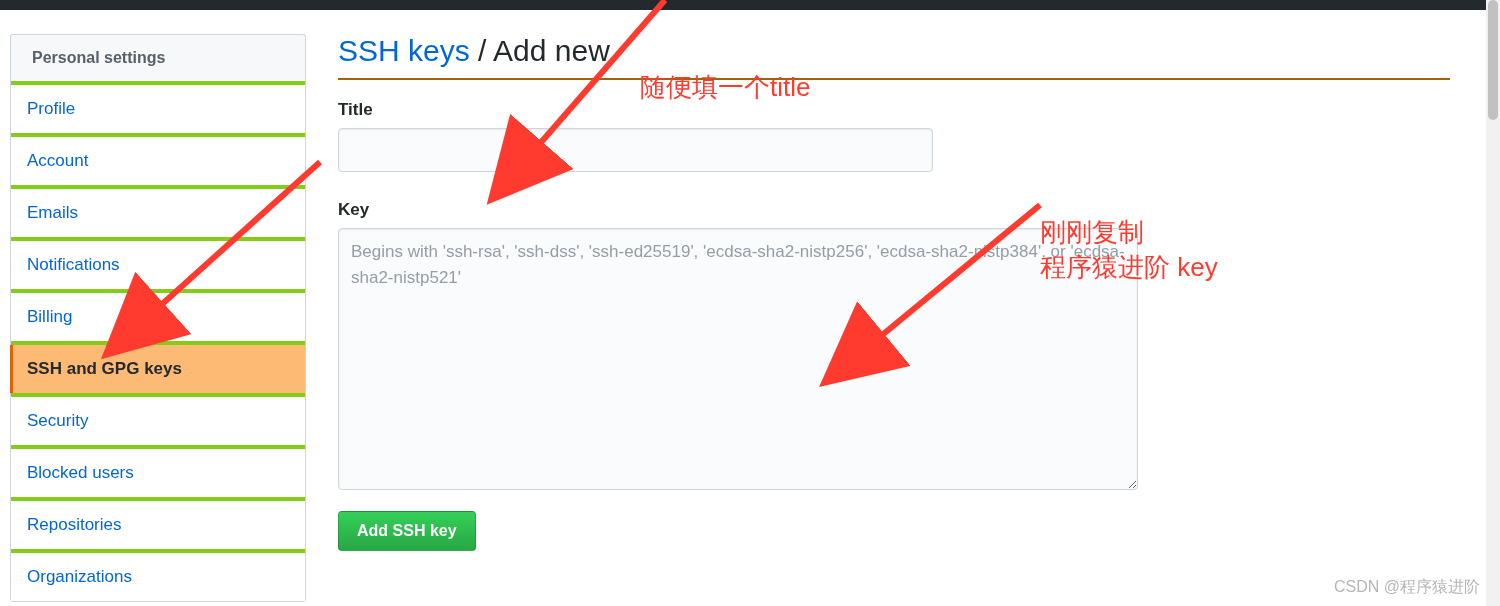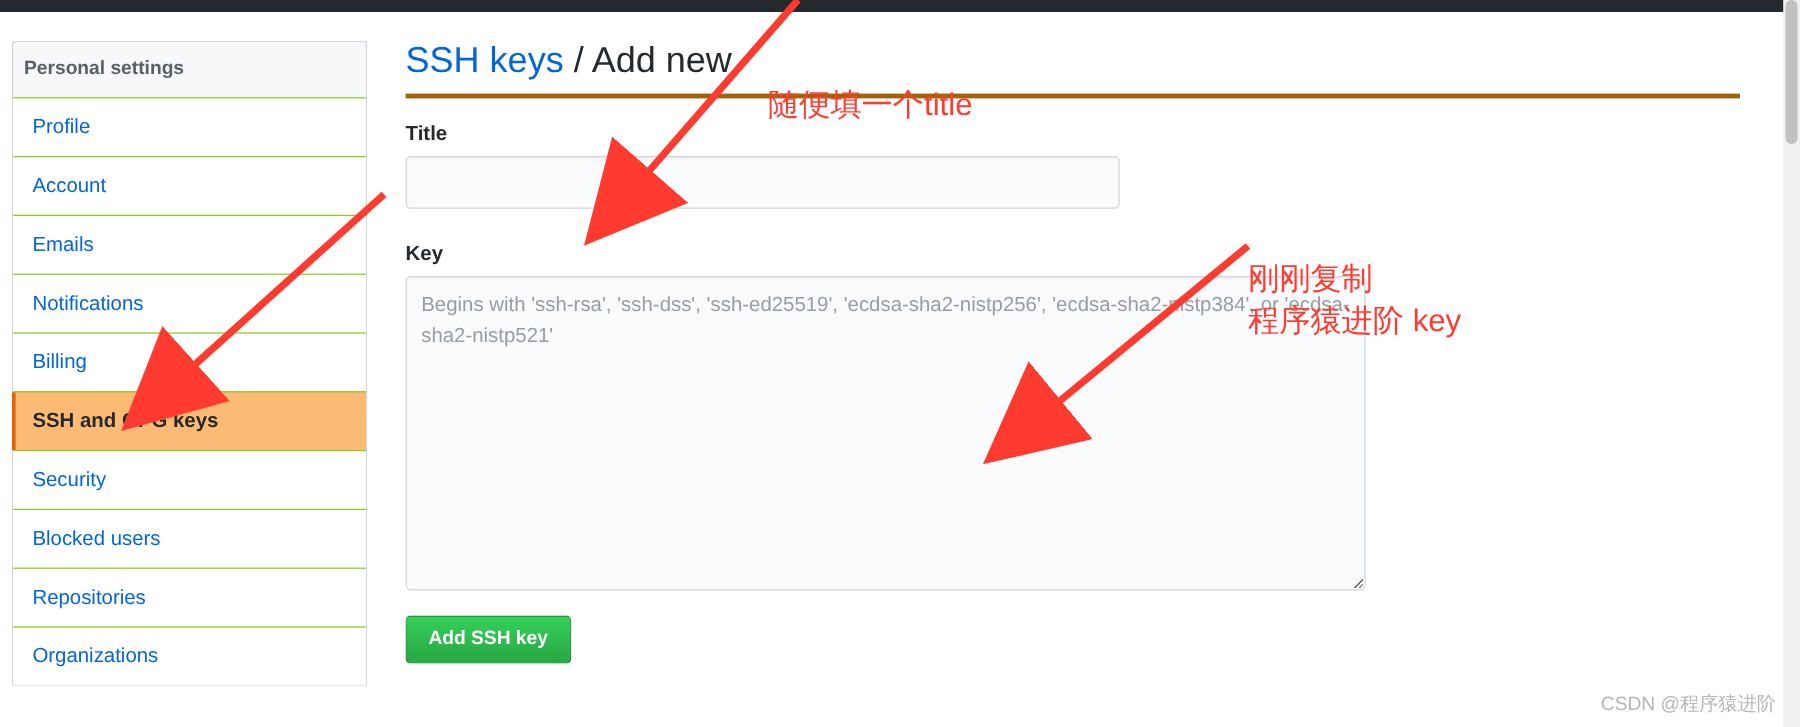--- a/index.html
+++ b/index.html
@@ -23,35 +23,35 @@
     gap: 32px;
   }
   .sidebar {
     width: 296px;
     flex-shrink: 0;
   }
   .side-header {
     font-weight: 600;
     font-size: 16px;
     color: #586069;
-    padding: 14px 9px;
+    padding: 14px 21px;
     background: #f6f8fa;
     border: 1px solid #d1d5da;
     border-bottom: none;
     border-radius: 3px 3px 0 0;
   }
   .side-list {
     border: 1px solid #d1d5da;
     border-top: none;
     border-radius: 0 0 3px 3px;
   }
   .side-item {
     display: block;
     padding: 14px 16px;
-    border-top: 1px solid #84cc16;
+    border-top: 4px solid #84cc16;
     color: #0366d6;
     font-size: 17px;
     text-decoration: none;
     cursor: pointer;
     background: #fff;
   }
   .side-item.active {
     color: #24292e;
     font-weight: 600;
     position: relative;
@@ -67,21 +67,21 @@
     background: #e36209;
   }
   .main {
     flex: 1;
     padding-right: 40px;
   }
   .page-title {
     font-size: 30px;
     font-weight: 400;
     padding-bottom: 10px;
-    border-bottom: 4px solid #a16207;
+    border-bottom: 2px solid #a16207;
     margin-bottom: 20px;
   }
   .page-title a { color: #0366d6; text-decoration: none; }
   .page-title .sep { color: #24292e; }
   .page-title .cur { color: #24292e; }
   .form-label {
     font-weight: 600;
     font-size: 17px;
     display: block;
     margin-bottom: 8px;

